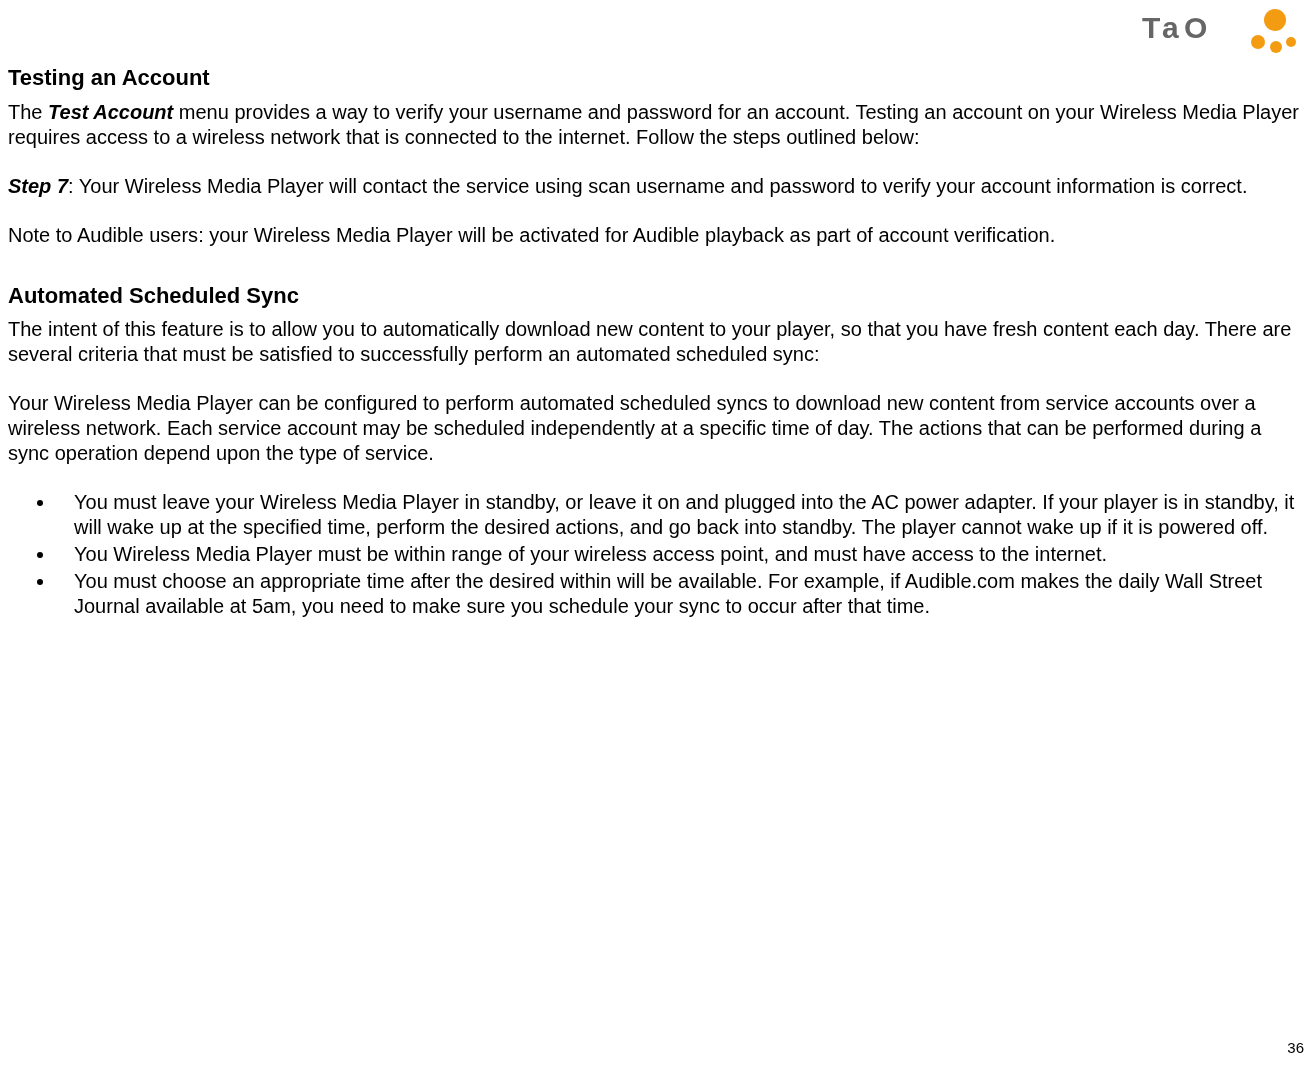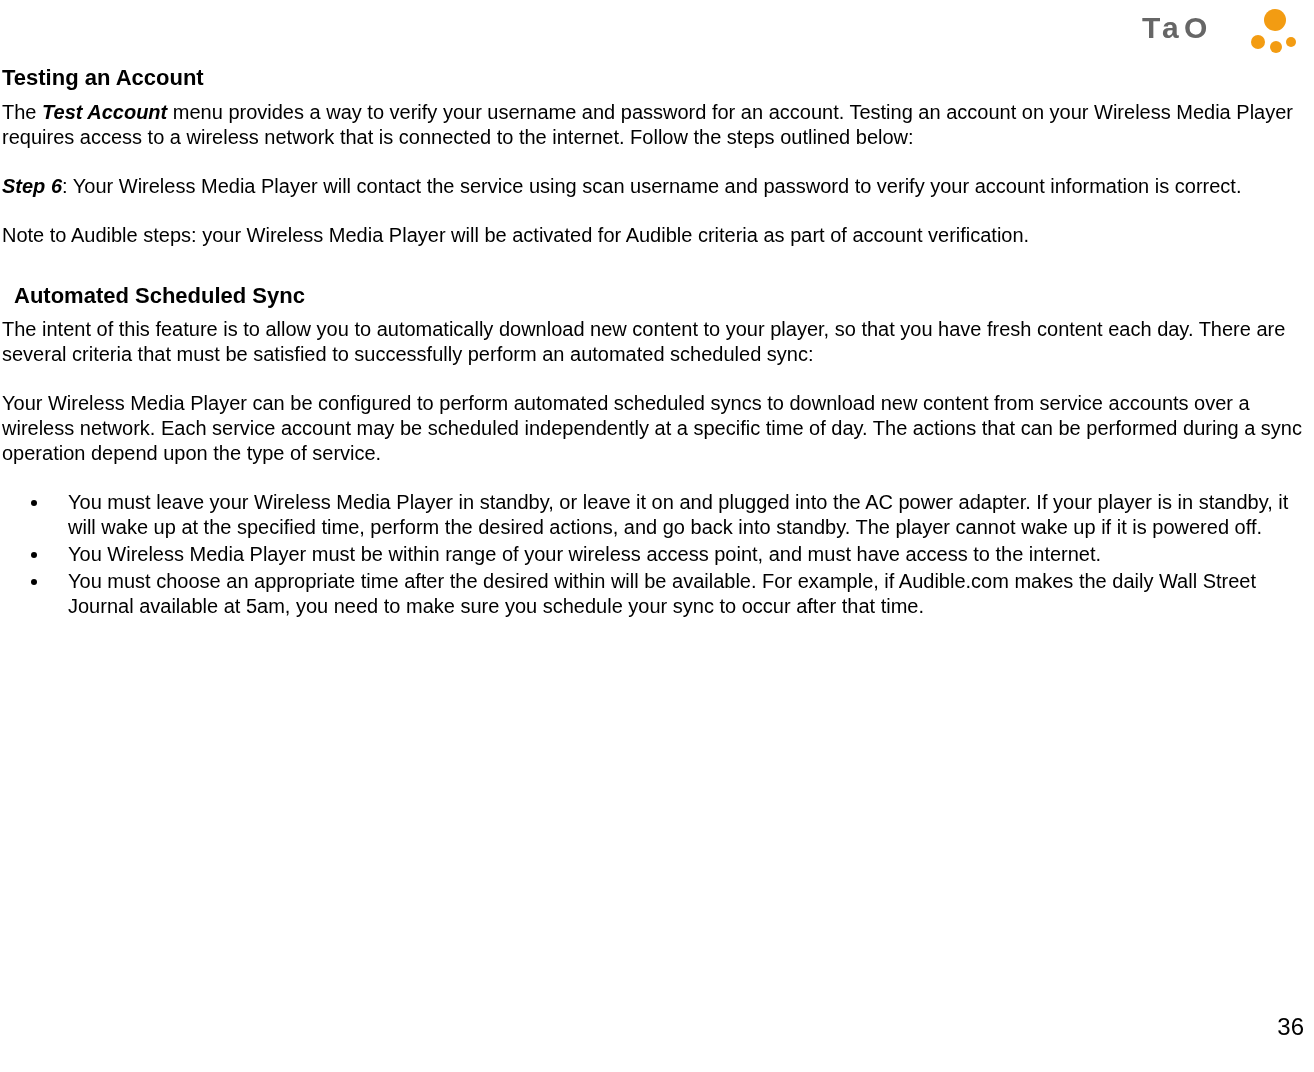--- a/index.html
+++ b/index.html
@@ -15,21 +15,21 @@
     box-sizing: border-box;
   }
   .logo {
     position: absolute;
     top: 6px;
     right: 10px;
     width: 170px;
     height: 50px;
   }
   .content {
-    padding: 0 2px;
+    padding: 0 8px;
     padding-top: 64px;
     line-height: 1.25;
   }
   h2 {
     font-family: Verdana, Arial, sans-serif;
     font-size: 22px;
     font-weight: bold;
     margin: 0 0 8px 0;
   }
   p {
@@ -48,27 +48,26 @@
   ul {
     margin: 4px;
     padding-left: 44px;
   }
   li {
     padding-left: 18px;
     margin-bottom: 2px;
   }
   .page-number {
     position: absolute;
-    bottom: 31px;
+    bottom: 16px;
     right: 10px;
-    font-size: 24px;
+    font-size: 15px;
   }
   .sec2 {
     margin-top: 34px;
-    margin-left: 12px;
   }
 </style>
 </head>
 <body>
 
 <div class="logo">
   <svg viewBox="0 0 170 50" width="170" height="50">
     <text x="8" y="32" font-family="Arial" font-size="30" font-weight="bold" fill="#666" letter-spacing="1">T</text>
     <text x="28" y="32" font-family="Arial" font-size="30" font-weight="bold" fill="#666" letter-spacing="1">a</text>
     <text x="50" y="32" font-family="Arial" font-size="30" font-weight="bold" fill="#666" letter-spacing="1">O</text>
@@ -83,25 +82,25 @@
 
   <h2>Testing an Account</h2>
 
   <p>
     <span>The </span><span class="bold">Test Account</span><span> menu provides a way to verify your username and password for an account.  Testing an account on your </span><span class="italic">Wireless Media Player</span><span> requires access to a wireless network that is connected to the internet.  Follow the steps outlined below:</span>
   </p>
 
 
 
   <p>
-    <span class="step-label">Step 6</span><span>: Your </span><span class="italic">Wireless Media Player</span><span> will contact the service using scan username and password to verify your account information is correct.</span>
+    <span class="step-label">Step 7</span><span>: Your </span><span class="italic">Wireless Media Player</span><span> will contact the service using scan username and password to verify your account information is correct.</span>
   </p>
 
   <p>
-    <span class="italic">Note to Audible steps</span><span>: your </span><span class="italic">Wireless Media Player</span><span> will be activated for Audible criteria as part of account verification.</span>
+    <span class="italic">Note to Audible users</span><span>: your </span><span class="italic">Wireless Media Player</span><span> will be activated for Audible playback as part of account verification.</span>
   </p>
 
   <h2 class="sec2">Automated Scheduled Sync</h2>
 
   <p>The intent of this feature is to allow you to automatically download new content to your player, so that you have fresh content each day. There are several criteria that must be satisfied to successfully perform an automated scheduled sync:</p>
 
   <p>
     <span>Your </span><span class="italic">Wireless Media Player</span><span> can be configured to perform automated scheduled syncs to download new content from service accounts over a wireless network.  Each service account may be scheduled independently at a specific time of day. The actions that can be performed during a sync operation depend upon the type of service.</span>
   </p>
 

